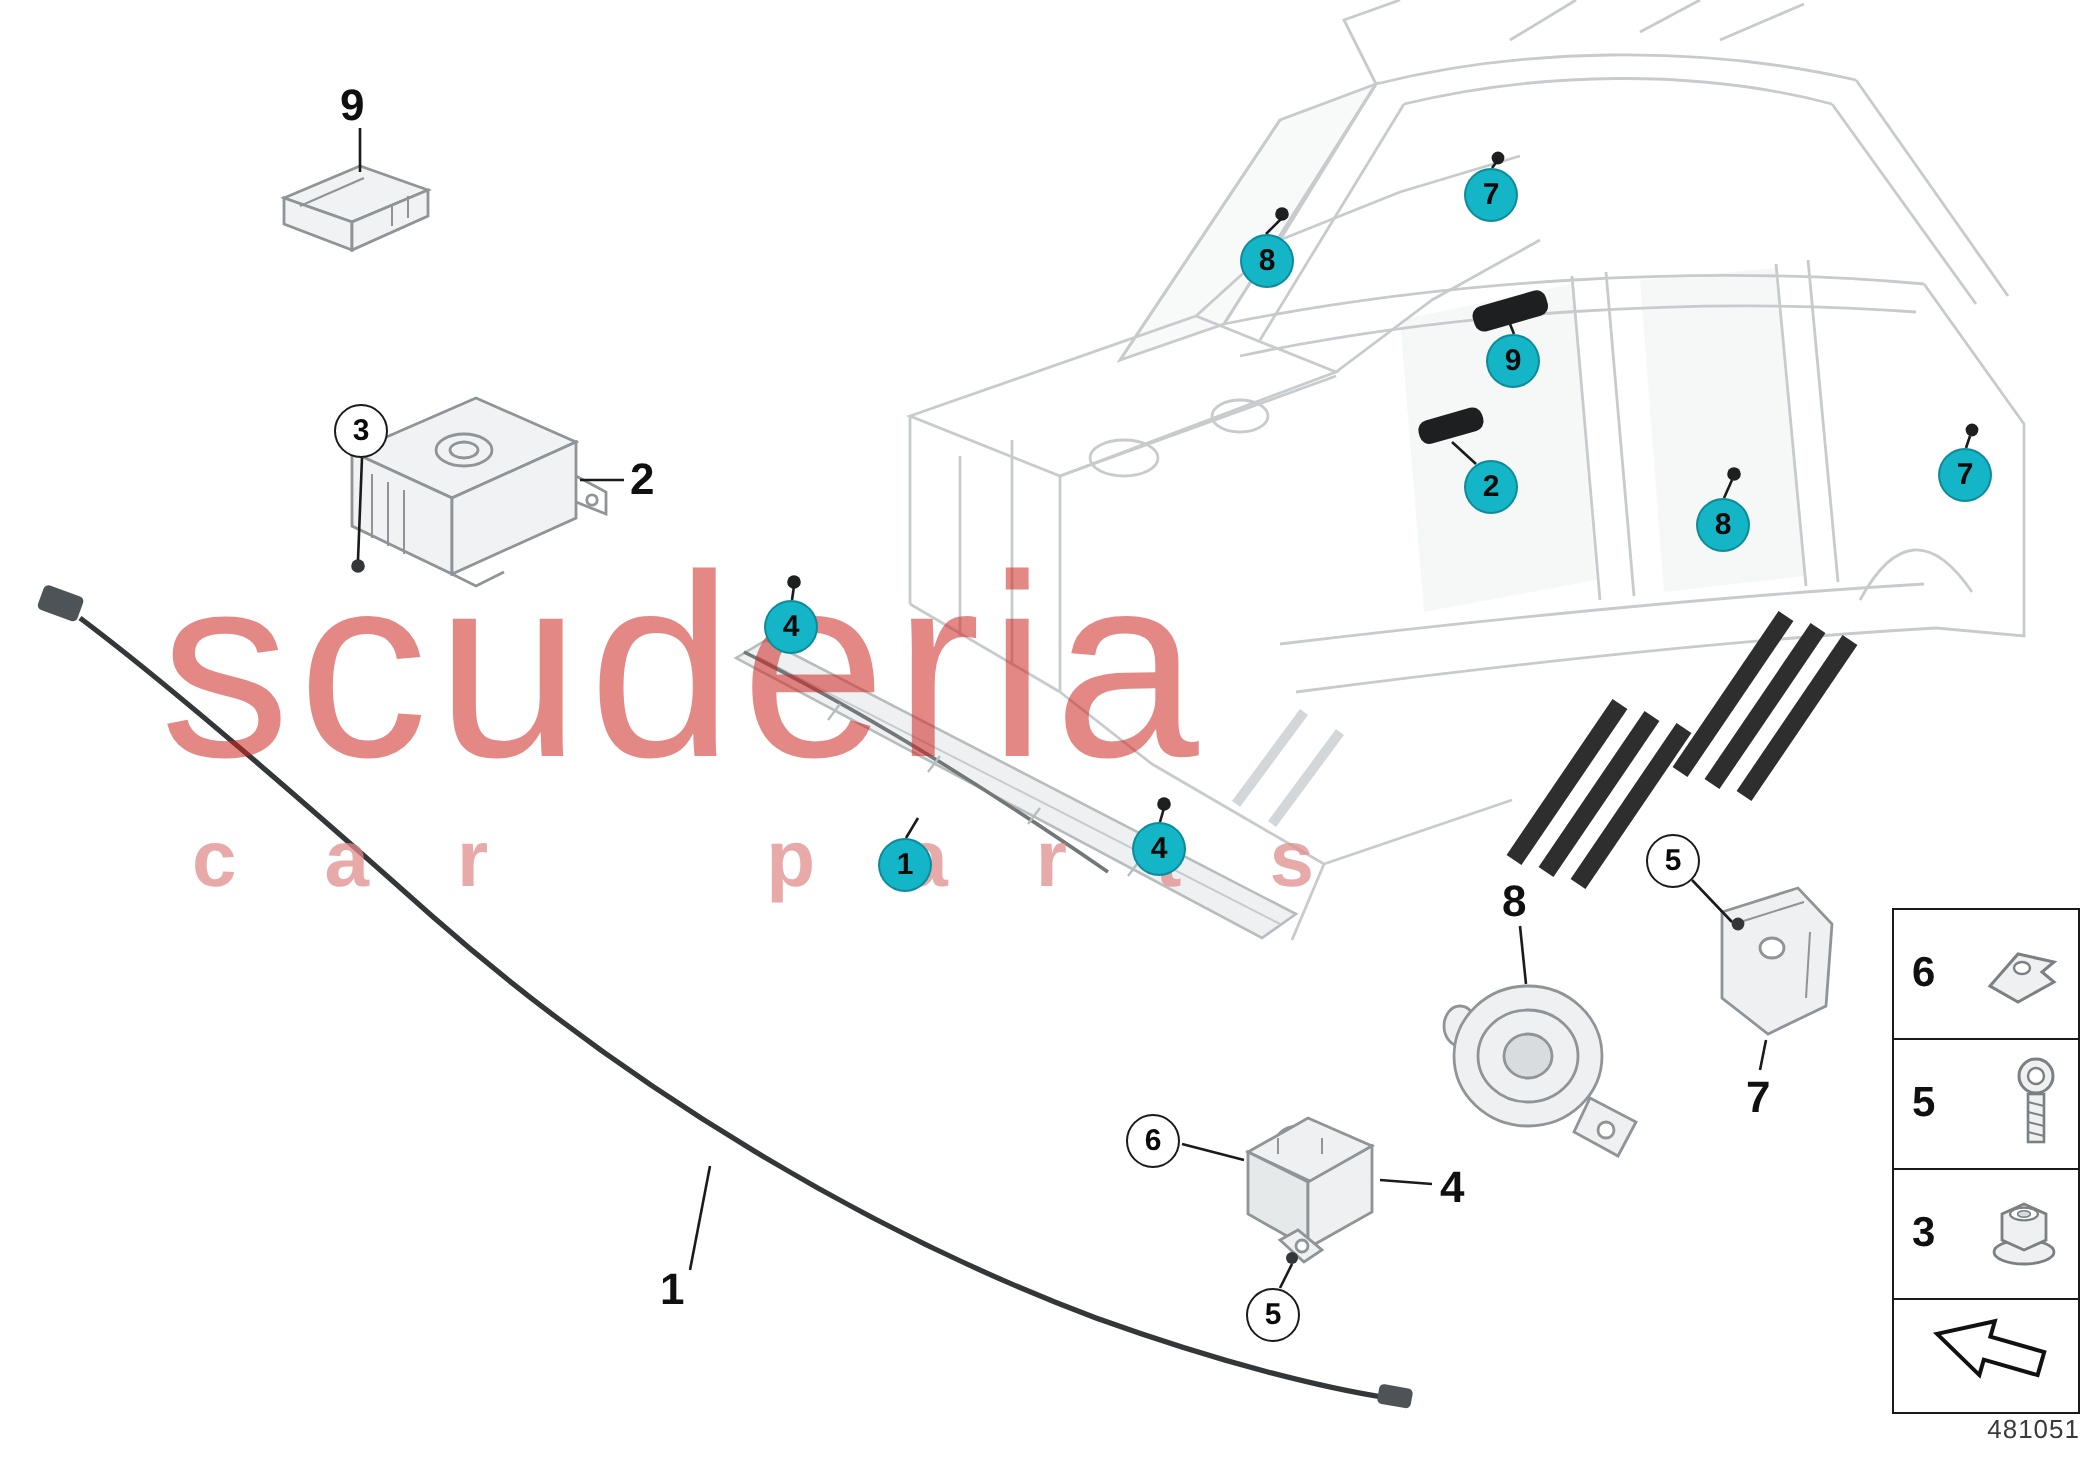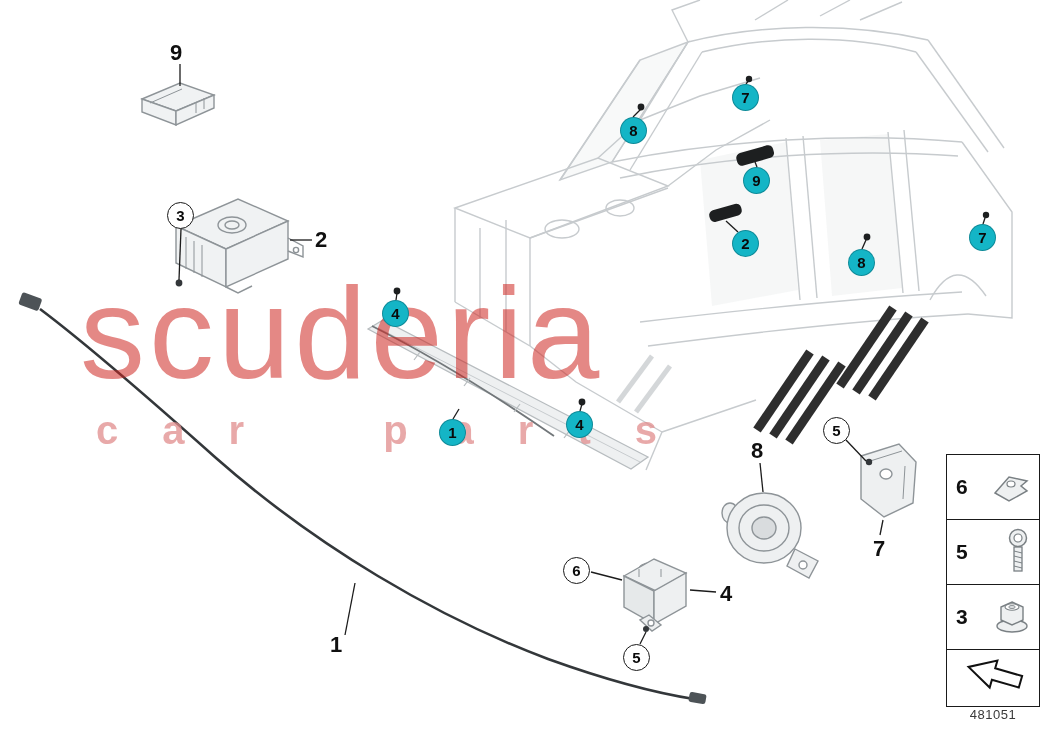--- a/index.html
+++ b/index.html
@@ -19,21 +19,21 @@
   .callout.white{background:#ffffff;border:1.7px solid #1a1a1a;}
   .part-label{position:absolute;font-size:22px;font-weight:bold;color:#101010;line-height:1;}
   
   #legend{position:absolute;left:946px;top:454px;width:94px;border:1.6px solid #1a1a1a;
           background:#fff;box-sizing:border-box;}
   .legend-row{height:65px;border-bottom:1.6px solid #1a1a1a;display:flex;align-items:center;box-sizing:border-box;}
   .legend-row:last-child{border-bottom:none;}
   .legend-row .num{font-size:21px;font-weight:bold;color:#101010;margin-left:9px;}
   .legend-row .licon{margin-left:auto;margin-right:6px;display:flex;align-items:center;}
   .legend-arrow{height:56px;display:flex;align-items:center;justify-content:center;box-sizing:border-box;}
-  #drawing-number{position:absolute;left:946px;top:707px;width:94px;text-align:center;
+  #drawing-number{position:absolute;left:946px;top:707px;width:94px;text-align:right;
                   font-size:13px;letter-spacing:0.5px;color:#3a3a3a;}
 </style>
 </head>
 <body>
 
 <div id="canvas">
 
   <svg id="lineart" width="1050" height="735" viewBox="0 0 1050 735">
 
     <g stroke="#c7cbce" stroke-width="1.4" fill="none">

